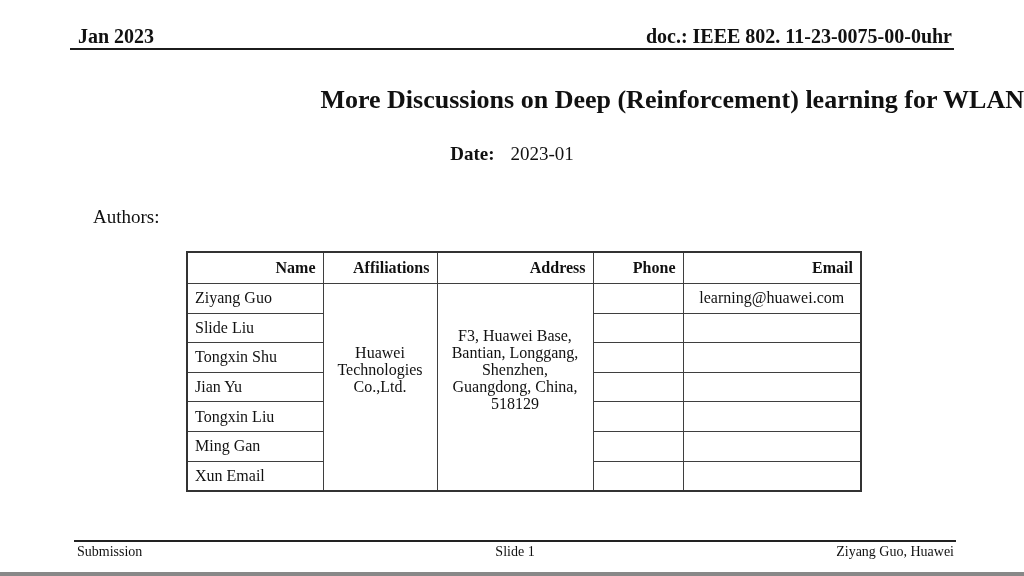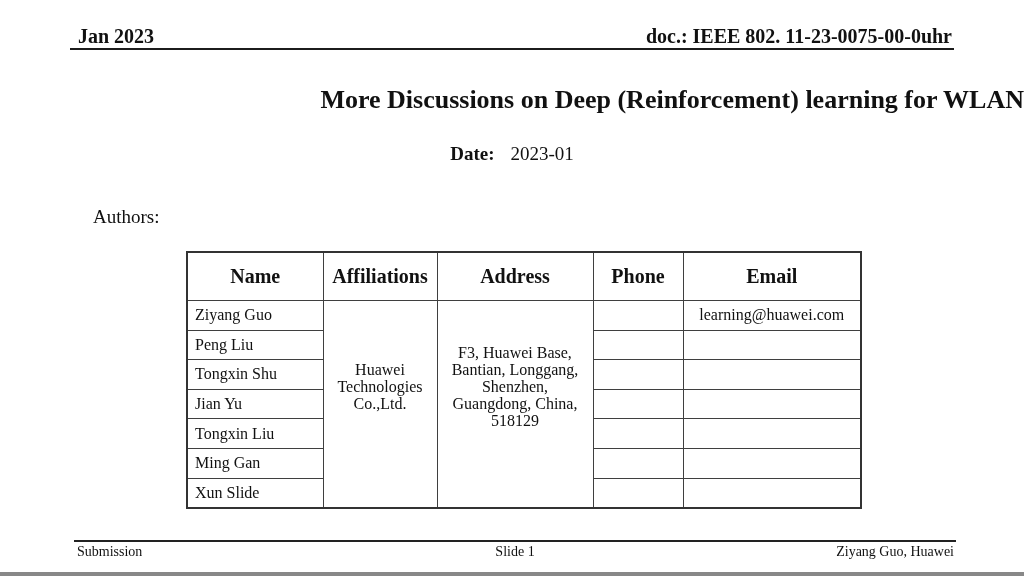--- a/index.html
+++ b/index.html
@@ -75,25 +75,25 @@
   .authors-table col.c-name  { width: 136px; }
   .authors-table col.c-aff   { width: 114px; }
   .authors-table col.c-addr  { width: 156px; }
   .authors-table col.c-phone { width: 90px; }
   .authors-table col.c-email { width: 178px; }
 
   .authors-table th, .authors-table td {
     border: 1px solid #3f3f3f;
   }
   .authors-table th {
-    font-size: 20px;
+    font-size: 16px;
     font-weight: bold;
-    text-align: center;
+    text-align: right;
     vertical-align: middle;
-    padding: 12px 7px;
+    padding: 6px 7px;
     height: 28px;
   }
   .authors-table td {
     font-size: 16px;
     height: 29.6px;
     vertical-align: middle;
   }
   .authors-table td.name-cell {
     text-align: left;
     padding: 1px 7px;
@@ -161,21 +161,21 @@
       <th>Email</th>
     </tr>
     <tr>
       <td class="name-cell">Ziyang Guo</td>
       <td class="merged-cell" rowspan="7">Huawei Technologies Co.,Ltd.</td>
       <td class="merged-cell" rowspan="7">F3, Huawei Base, Bantian, Longgang, Shenzhen, Guangdong, China, 518129</td>
       <td class="phone-cell"></td>
       <td class="email-cell">learning@huawei.com</td>
     </tr>
     <tr>
-      <td class="name-cell">Peng Liu</td>
+      <td class="name-cell">Slide Liu</td>
       <td class="phone-cell"></td>
       <td class="email-cell"></td>
     </tr>
     <tr>
       <td class="name-cell">Tongxin Shu</td>
       <td class="phone-cell"></td>
       <td class="email-cell"></td>
     </tr>
     <tr>
       <td class="name-cell">Jian Yu</td>
@@ -186,21 +186,21 @@
       <td class="name-cell">Tongxin Liu</td>
       <td class="phone-cell"></td>
       <td class="email-cell"></td>
     </tr>
     <tr>
       <td class="name-cell">Ming Gan</td>
       <td class="phone-cell"></td>
       <td class="email-cell"></td>
     </tr>
     <tr>
-      <td class="name-cell">Xun Slide</td>
+      <td class="name-cell">Xun Email</td>
       <td class="phone-cell"></td>
       <td class="email-cell"></td>
     </tr>
   </tbody>
     </table>
 
   <div class="footer">
     <span class="f-left">Submission</span>
     <span class="f-center">Slide 1</span>
     <span class="f-right">Ziyang Guo, Huawei</span>

